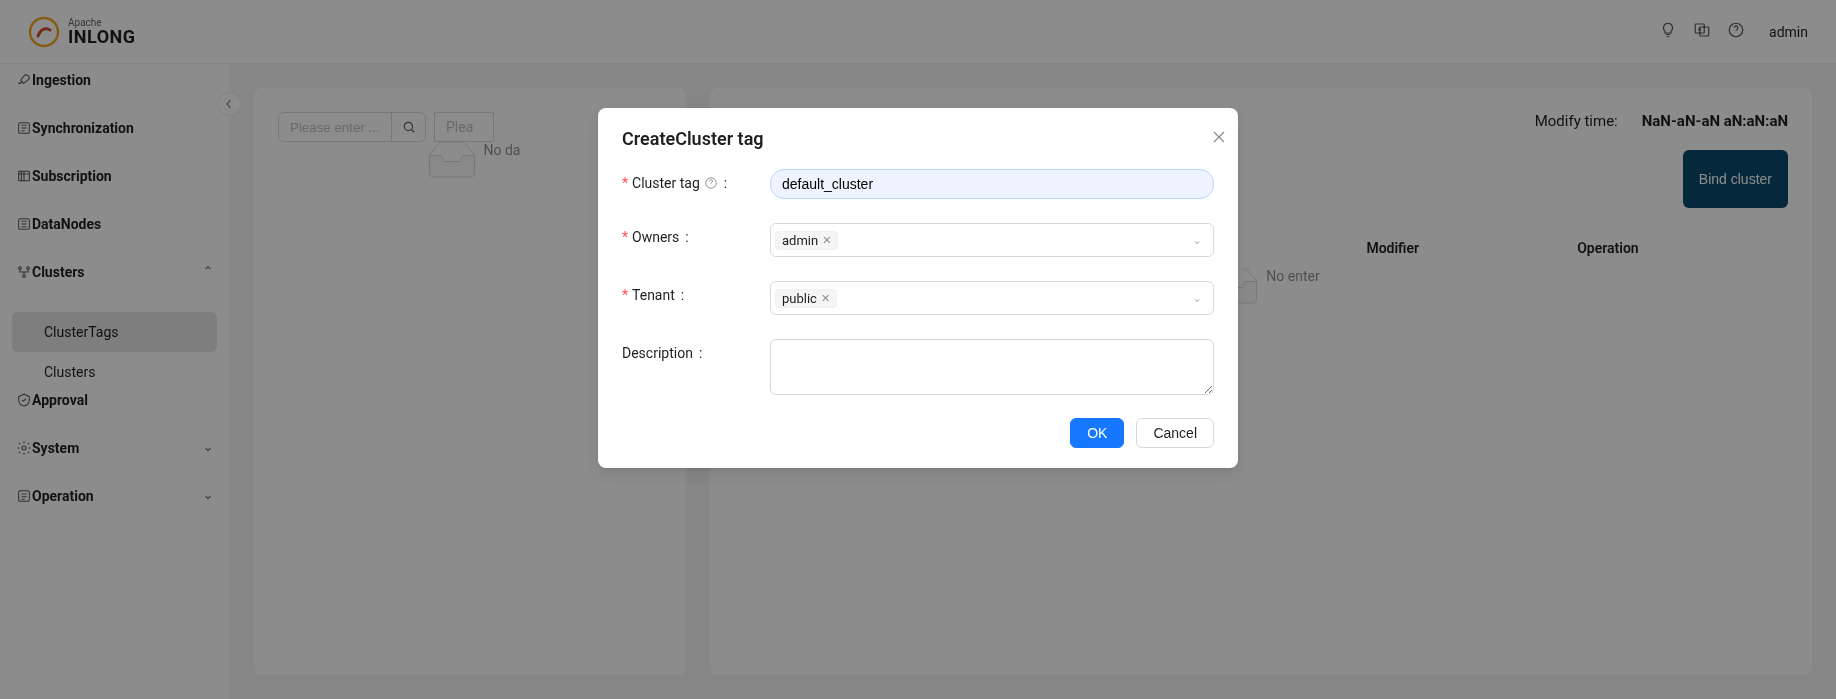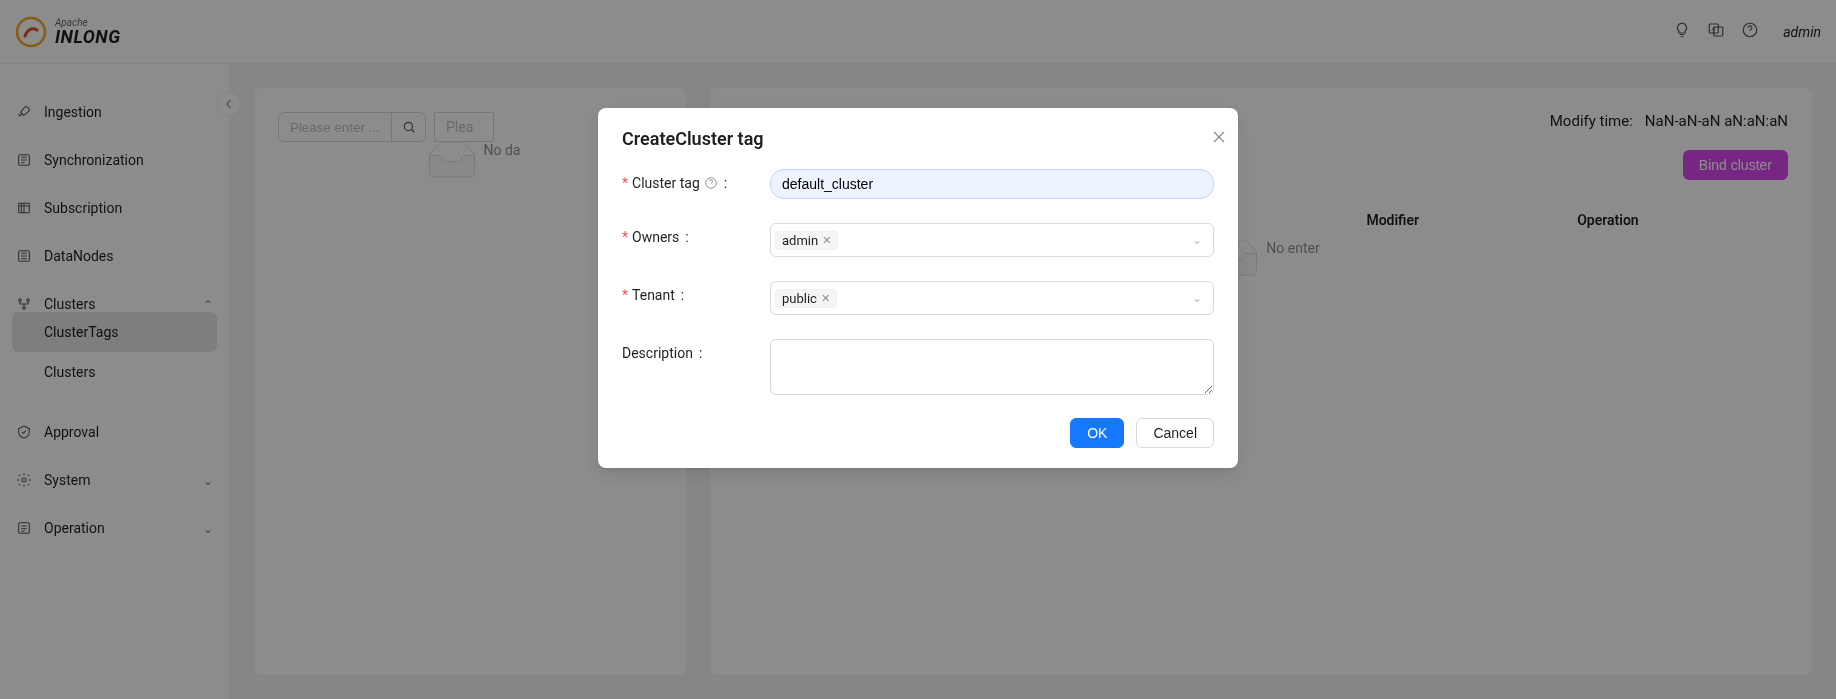--- a/index.html
+++ b/index.html
@@ -1,59 +1,59 @@
 <!DOCTYPE html>
 <html><head>
 <meta charset="utf-8">
 <style>
 * { box-sizing: border-box; margin: 0; padding: 0; }
 body { font-family: -apple-system, BlinkMacSystemFont, "Segoe UI", Roboto, "Helvetica Neue", Arial, sans-serif; font-size: 14px; color: rgba(0,0,0,0.88); background: #f5f5f5; width: 1836px; height: 699px; overflow: hidden; position: relative; }
 
 
-.header { height: 64px; background: #fff; display: flex; align-items: center; padding: 0 15px; border-bottom: 1px solid #f0f0f0; font-style: italic; }
+.header { height: 64px; background: #fff; display: flex; align-items: center; padding: 0 28px; border-bottom: 1px solid #f0f0f0; }
 .logo { display: flex; align-items: center; gap: 8px; }
 .logo-mark { width: 32px; height: 32px; }
 .logo-text { display: flex; flex-direction: column; line-height: 1; }
 .logo-sub { font-size: 10px; color: #666; }
 .logo-main { font-size: 18px; font-weight: 700; letter-spacing: 0.5px; }
 .header-spacer { flex: 1; }
 .header-icons { display: flex; align-items: center; gap: 16px; color: rgba(0,0,0,0.65); }
 .header-icons svg { width: 18px; height: 18px; }
 .header-user { margin-left: 8px; color: rgba(0,0,0,0.88); }
 
 
 .main-wrap { display: flex; height: calc(699px - 64px); }
 .sidebar { width: 230px; background: #fff; border-right: 1px solid #f0f0f0; position: relative; padding-top: 8px; }
 .sidebar-collapse { position: absolute; right: -12px; top: 28px; width: 24px; height: 24px; border-radius: 50%; background: #fff; border: 1px solid #eee; display: flex; align-items: center; justify-content: center; color: #999; font-size: 11px; }
-.menu-item { display: flex; align-items: flex-end; padding: 0 16px; height: 48px; gap: 12px; color: rgba(0,0,0,0.88); cursor: pointer; }
+.menu-item { display: flex; align-items: flex-start; padding: 0 16px; height: 48px; color: rgba(0,0,0,0.88); cursor: pointer; font-weight: bold; }
 .menu-item svg { width: 16px; height: 16px; flex-shrink: 0; color: rgba(0,0,0,0.65); }
 .menu-item .arrow { margin-left: auto; font-size: 12px; color: rgba(0,0,0,0.5); }
 .submenu-item { padding-left: 44px; height: 40px; display: flex; align-items: center; cursor: pointer; color: rgba(0,0,0,0.88); }
 .submenu-item.active { background: #e6e6e6; margin: 0 12px; border-radius: 6px; padding-left: 32px; }
 
 
 .content { flex: 1; padding: 24px; display: flex; gap: 24px; }
 .card { background: #fff; border-radius: 8px; padding: 24px; }
 .card-left { width: 432px; display: flex; flex-direction: column; }
 .card-right { flex: 1; display: flex; flex-direction: column; }
 .search-row { display: flex; gap: 8px; }
 .search-box { display: flex; border: 1px solid #d9d9d9; border-radius: 6px; overflow: hidden; }
 .search-box input { border: none; padding: 6px 11px; width: 112px; outline: none; }
 .search-box input::placeholder { color: #bfbfbf; }
 .search-btn { width: 34px; border-left: 1px solid #d9d9d9; display: flex; align-items: center; justify-content: center; color: rgba(0,0,0,0.65); }
 .truncated-input { border: 1px solid #d9d9d9; border-radius: 1px; padding: 6px 11px; color: #bfbfbf; width: 60px; overflow: hidden; }
 .empty-state { flex: 1; display: flex; align-items: flex-start; justify-content: center; color: rgba(0,0,0,0.45); }
 .empty-state svg { width: 64px; height: 40px; margin-bottom: 8px; color: #d9d9d9; }
 .right-top { display: flex; justify-content: flex-end; align-items: center; margin-bottom: 20px; font-size: 15px; }
 .modify-label { color: rgba(0,0,0,0.88); }
-.modify-val { margin-left: 12px; font-weight: 400; }
+.modify-val { margin-left: 24px; font-weight: 700; }
 .right-toolbar { display: flex; align-items: center; gap: 12px; margin-bottom: 20px; }
 .select-pill { border: 1px solid #d9d9d9; border-radius: 6px; padding: 4px 11px; display: flex; align-items: center; gap: 8px; color: rgba(0,0,0,0.6); }
 .select-pill .chev { font-size: 11px; color: #bbb; }
-.bind-btn { margin-left: auto; background: #d946ef; color: #fff; border: none; padding: 7px 16px; border-radius: 6px; font-size: 14px; }
+.bind-btn { margin-left: auto; background: #0c4a6e; color: #fff; border: none; padding: 21px 16px; border-radius: 6px; font-size: 14px; }
 .table-header { display: flex; padding: 12px 0; font-weight: 600; }
 .th { flex: 1; }
 .overlay { position: absolute; inset: 0; background: rgba(0,0,0,0.45); }
 
 
 .modal { position: absolute; top: 108px; left: 50%; transform: translateX(-50%); width: 640px; background: #fff; border-radius: 8px; box-shadow: 0 6px 16px rgba(0,0,0,0.08), 0 3px 6px -4px rgba(0,0,0,0.12); }
 .modal-header { padding: 20px 12px 0 24px; display: flex; align-items: center; justify-content: space-between; }
 .modal-title { font-size: 18px; font-weight: 600; }
 .modal-close { margin-left: auto; color: rgba(0,0,0,0.45); cursor: pointer; font-size: 16px; }
 .modal-body { padding: 20px 24px; }

